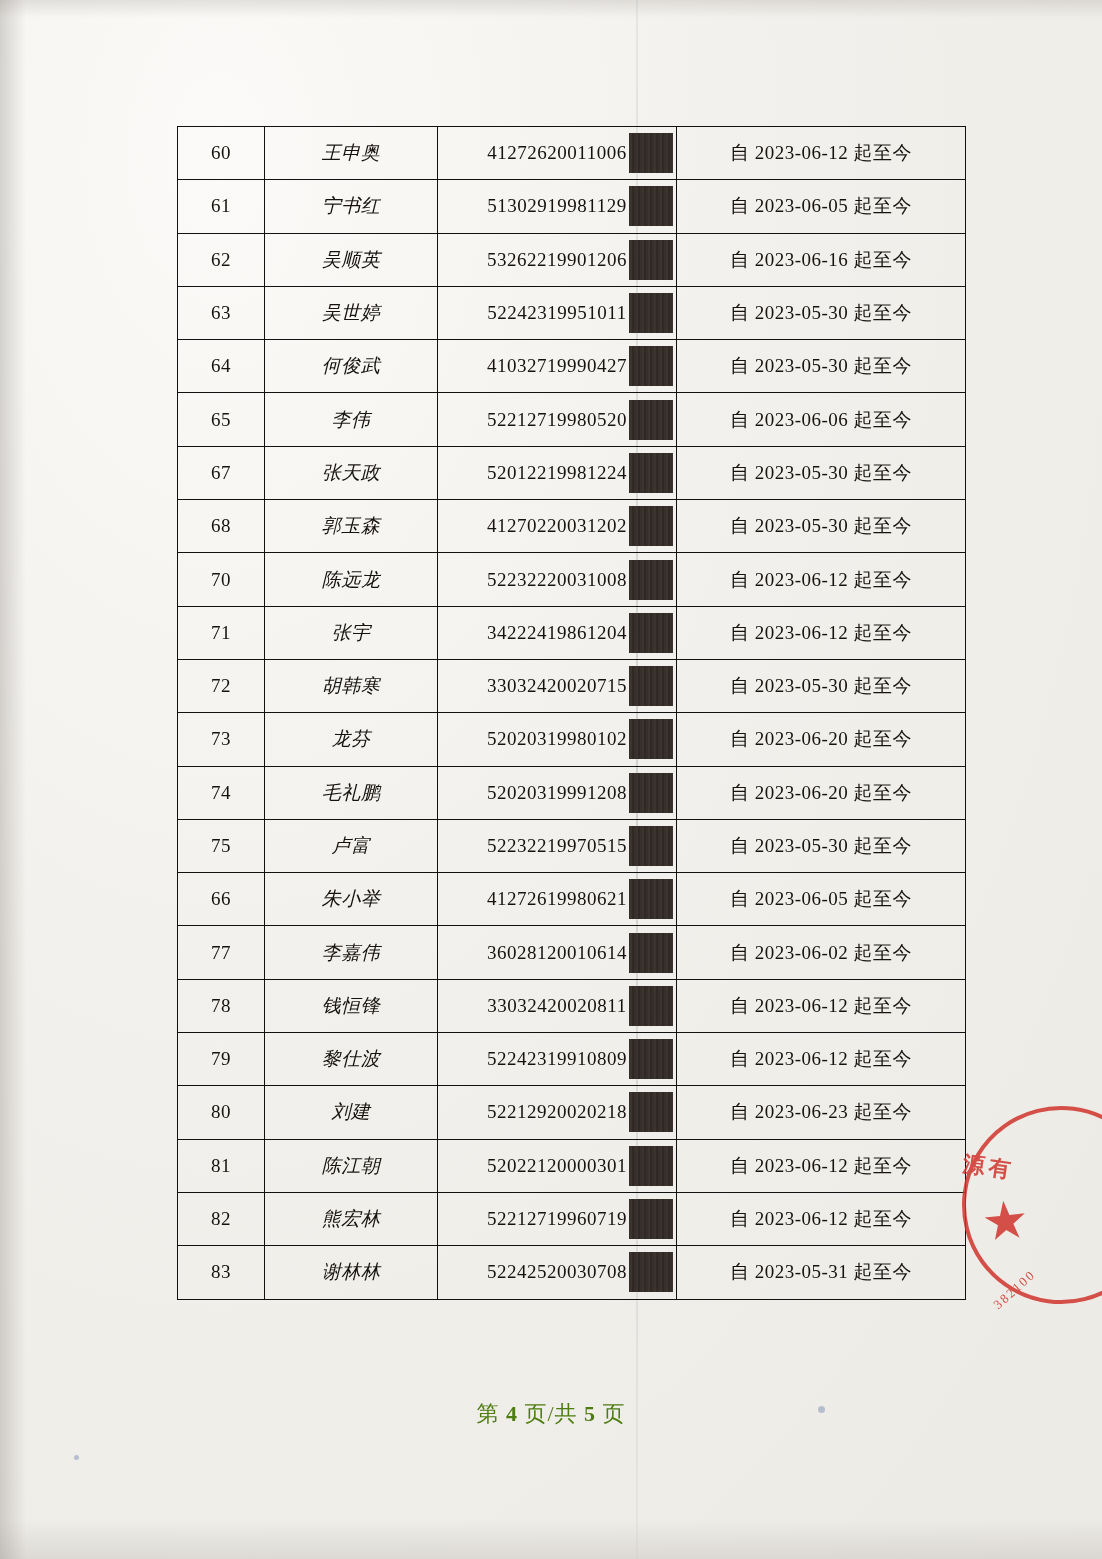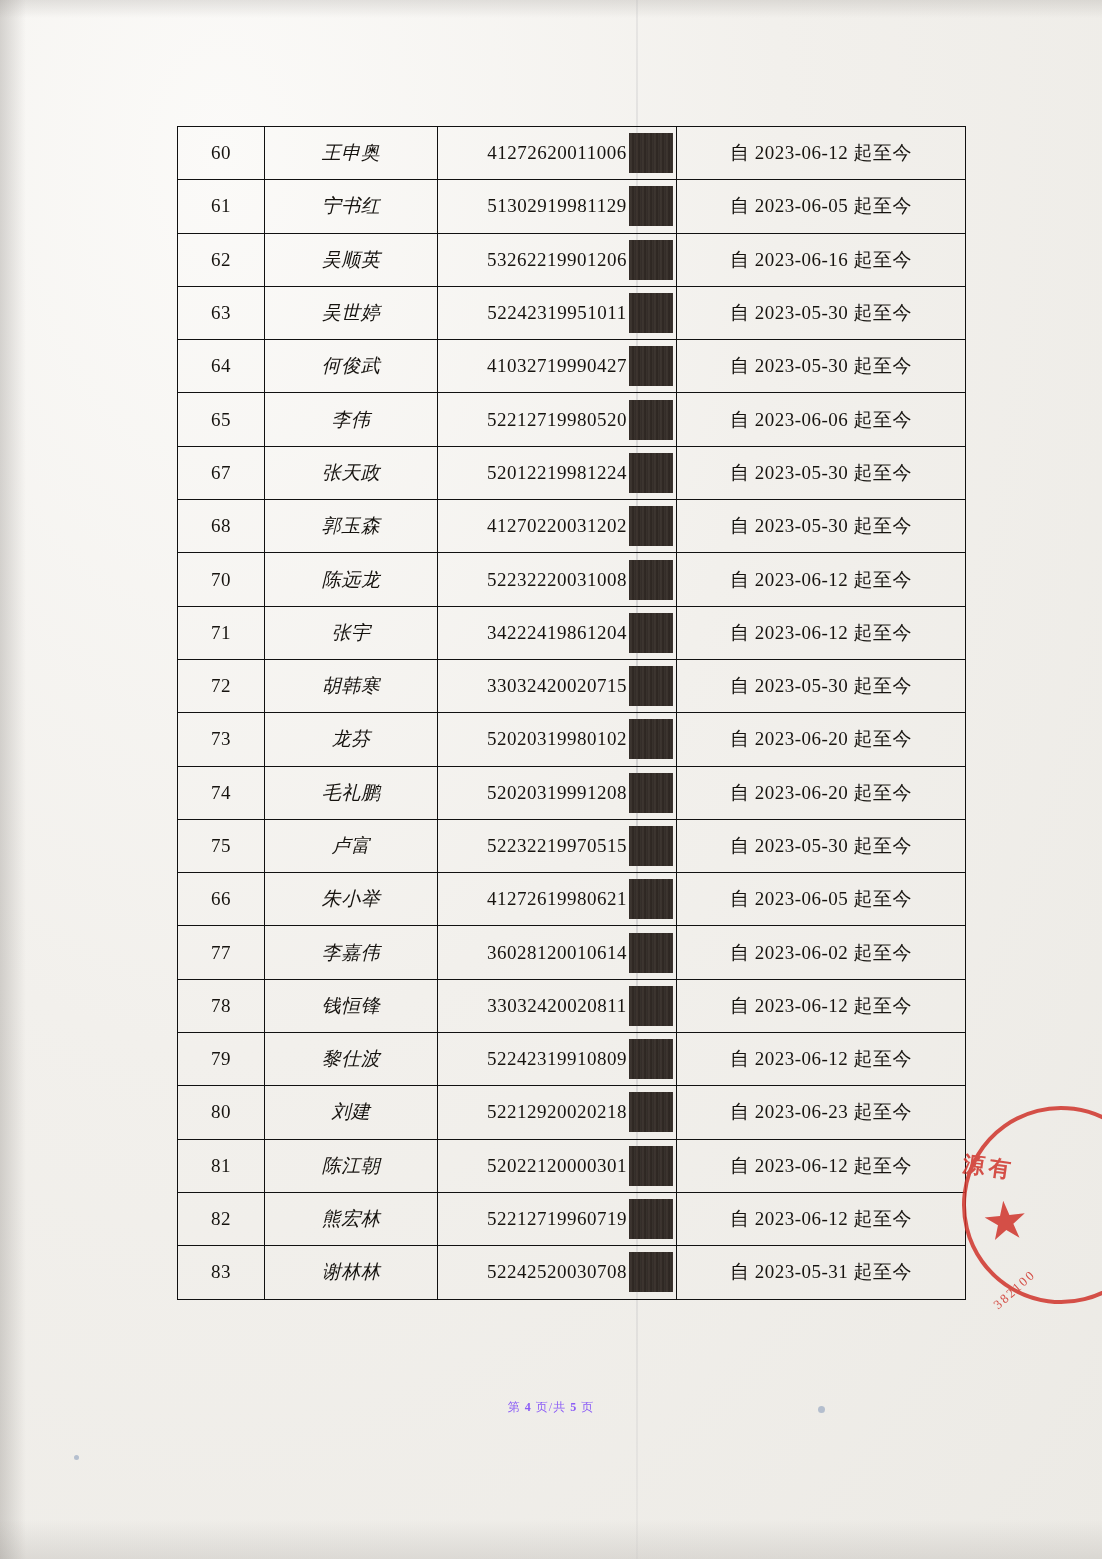--- a/index.html
+++ b/index.html
@@ -91,22 +91,22 @@
     opacity: 0.97;
   }
 
   
   .footer {
     position: absolute;
     top: 1399px;
     left: 0;
     width: 1102px;
     text-align: center;
-    font-size: 12px;
-    color: #8b5cf6;
+    font-size: 22px;
+    color: #4d7c0f;
     letter-spacing: 1px;
   }
   .footer b { font-weight: bold; }
 
   
   .stamp {
     position: absolute;
     right: -58px;
     top: 1106px;
     width: 190px;

